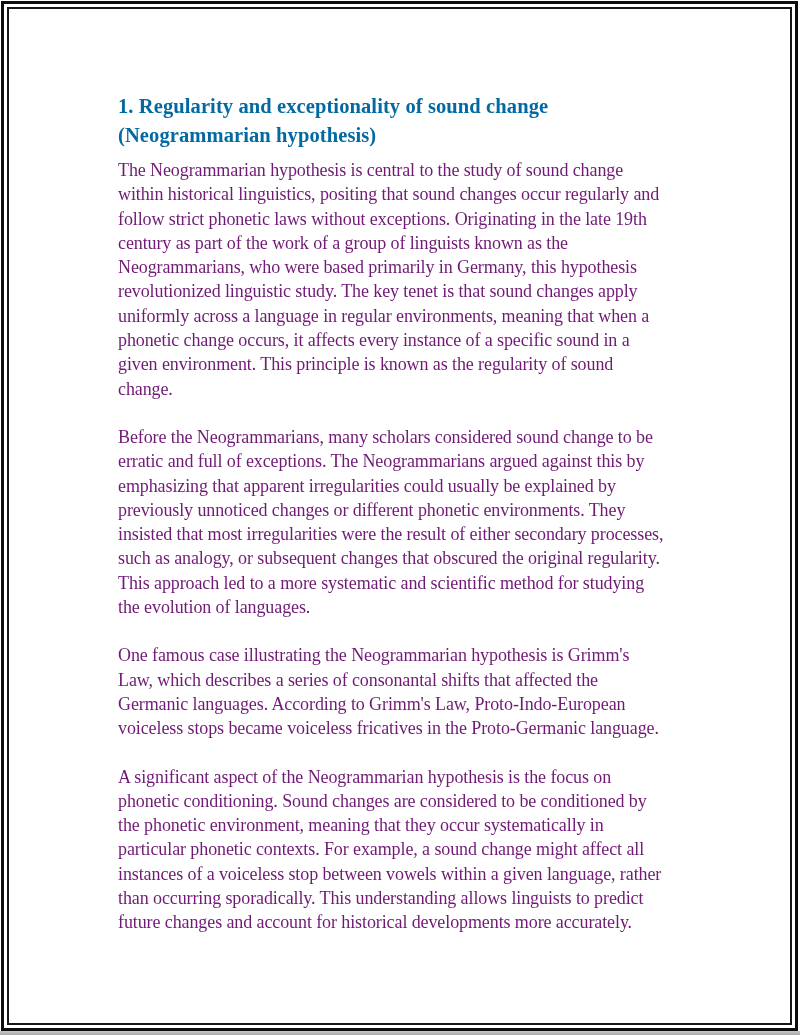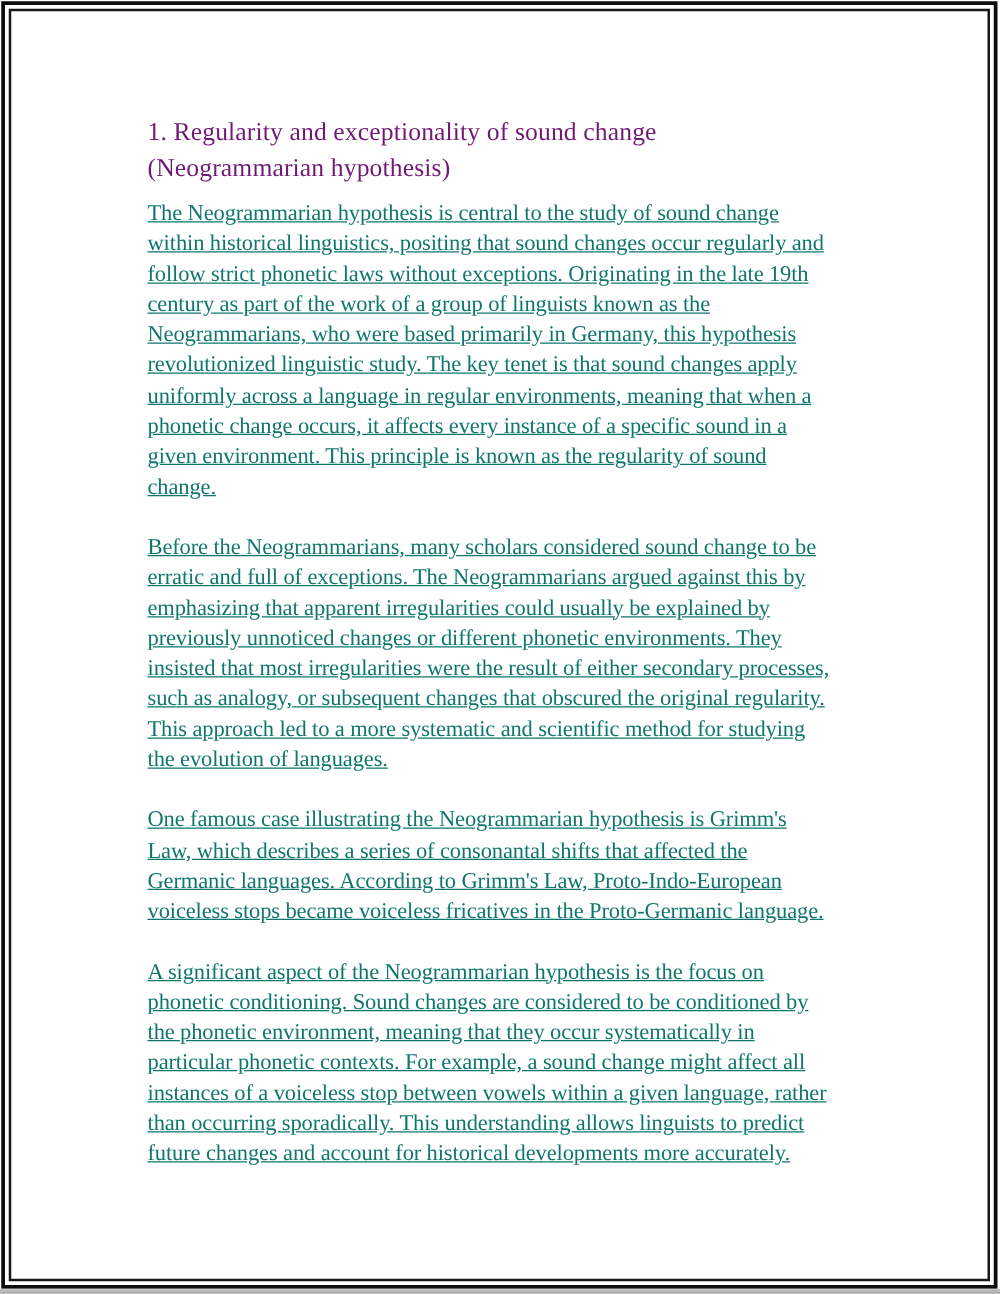--- a/index.html
+++ b/index.html
@@ -36,34 +36,33 @@
     left: 0;
     top: 0;
     right: 0;
     bottom: 0;
     padding: 83px 70px 0 109px;
     box-sizing: border-box;
   }
   h1.doc-heading {
     font-size: 20.5px;
     line-height: 29px;
-    font-weight: normal;
-    color: #701a75;
+    font-weight: bold;
+    color: #0369a1;
     margin: 0 0 8px 0;
     white-space: pre-line;
     letter-spacing: 0.1px;
   }
   p.doc-paragraph {
     font-size: 18px;
     line-height: 24.3px;
-    color: #0f766e;
+    color: #701a75;
     margin: 0 0 24px 0;
     white-space: pre;
     letter-spacing: -0.1px;
-    text-decoration: underline;
   }
   .scan-edge {
     position: absolute;
     left: 0;
     right: 0;
     bottom: 0;
     height: 4px;
     background: linear-gradient(#c8c8c8, #a8a8a8);
   }
 </style>

